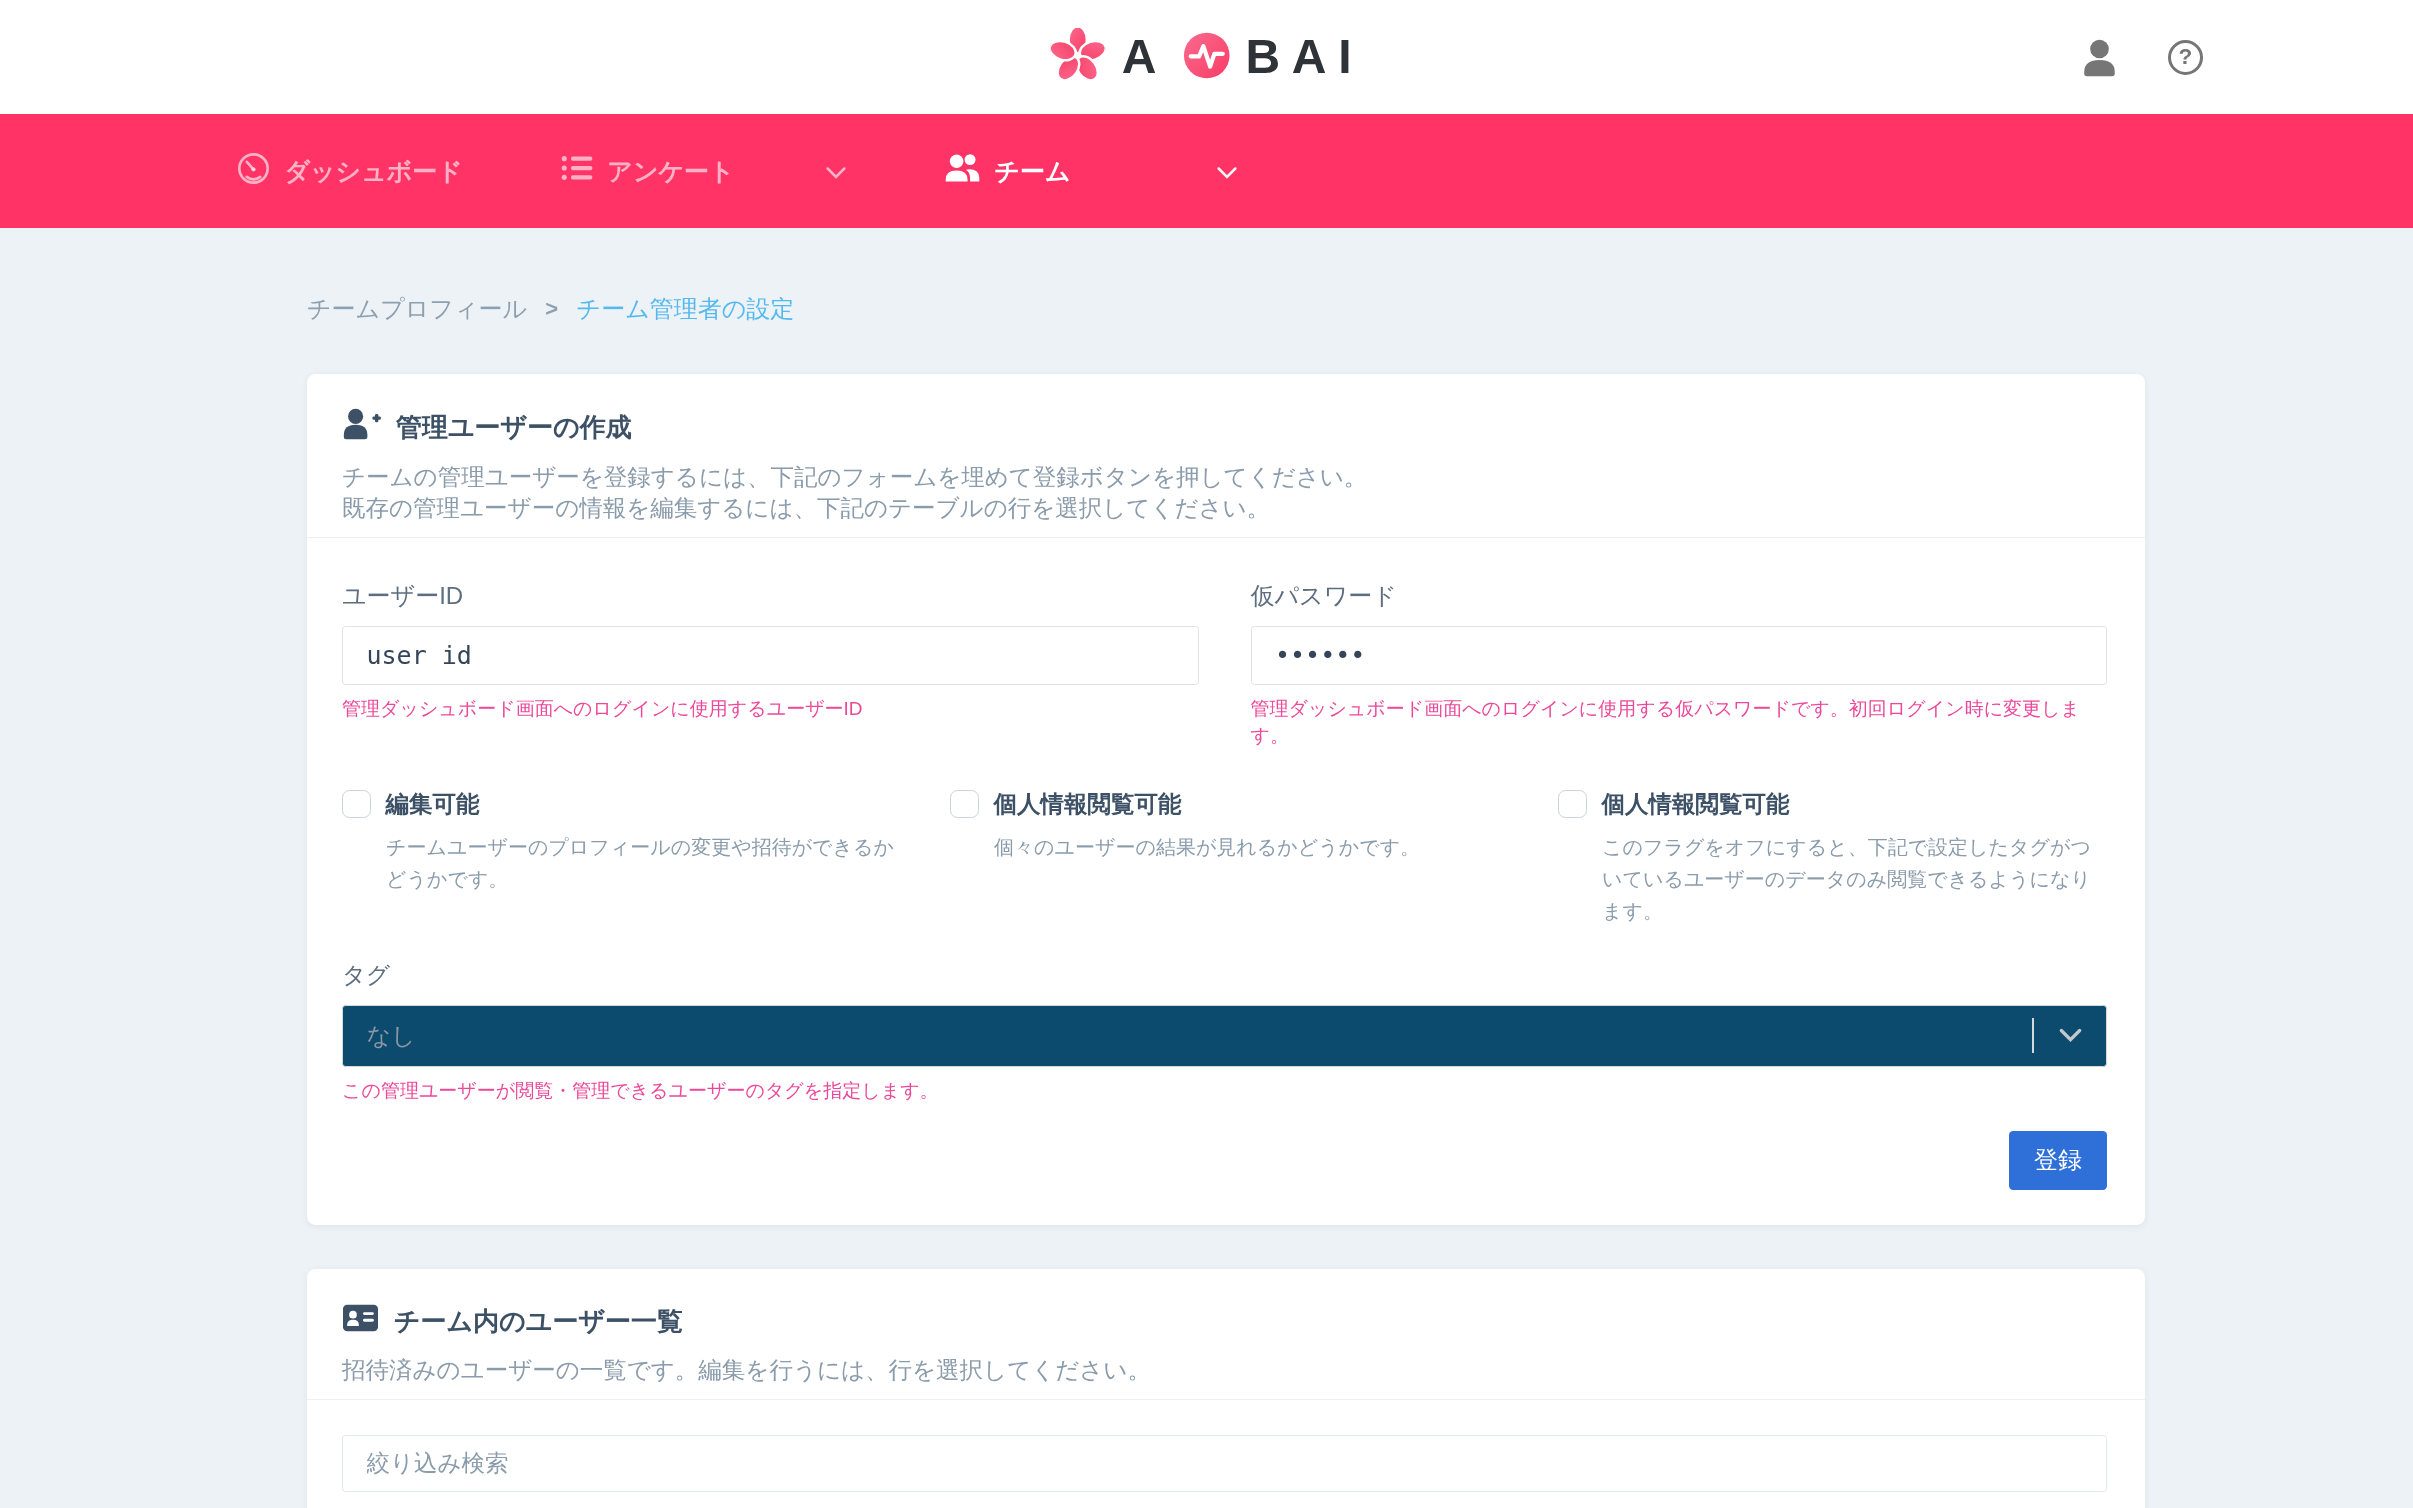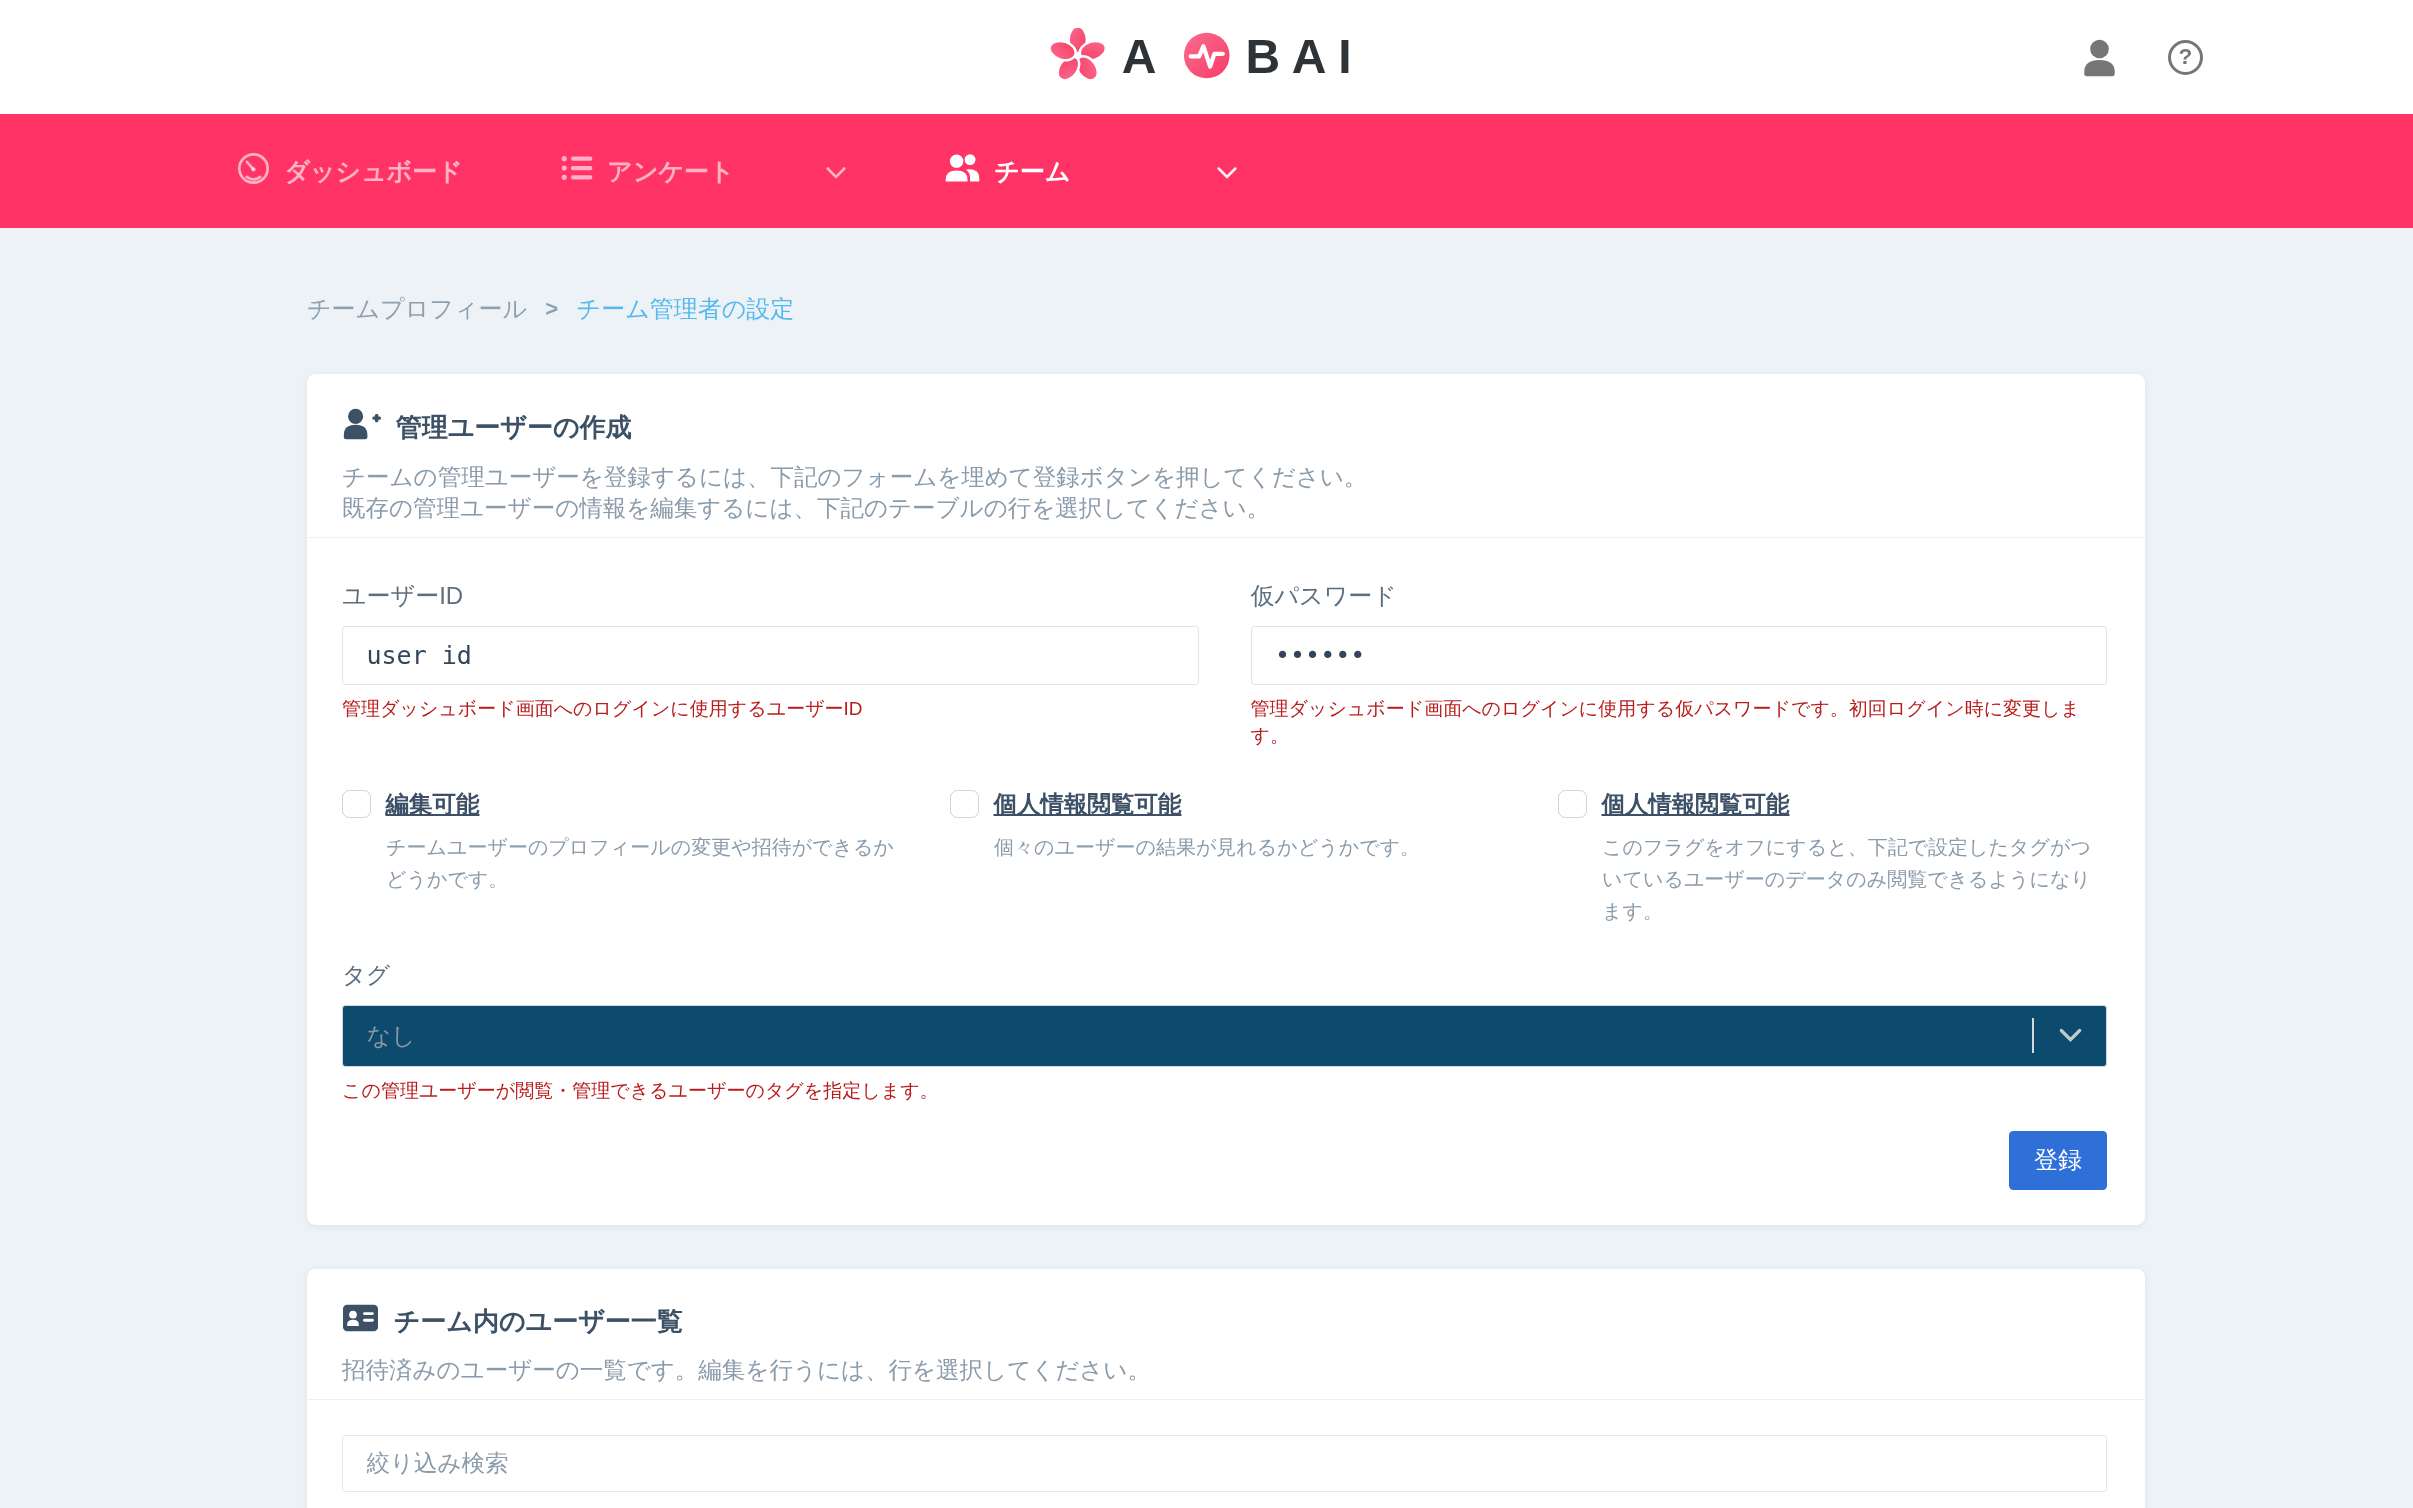--- a/index.html
+++ b/index.html
@@ -77,33 +77,33 @@
   .form-row { display:flex; gap:52px; margin-top:42px; }
   .form-col { flex:1; }
   .field-label { font-size:24px; color:#5d6e7f; }
   .text-input {
     margin-top:13.4px; width:100%; height:59px;
     border:1.7px solid #dfe3e8; border-radius:3.4px; background:#fff;
     padding:0 23.5px; outline:none;
     font-family:"DejaVu Sans Mono","Liberation Mono",monospace;
     font-size:25px; color:#34455a;
   }
-  .field-helper { margin-top:10px; font-size:19px; color:#b91c1c; line-height:27px; }
+  .field-helper { margin-top:10px; font-size:19px; color:#ec4899; line-height:27px; }
 
   .check-row { display:flex; margin-top:39px; }
   .check-col-1 { width:608px; }
   .check-col-2 { width:608px; }
   .check-col-3 { flex:1; }
   .check-head { display:flex; align-items:center; gap:15px; }
   .checkbox {
     appearance:none; -webkit-appearance:none;
     width:28.5px; height:28.5px; border:1.7px solid #ccd3da; border-radius:7.5px;
     background:#fff; cursor:pointer; flex:none;
   }
-  .check-label { font-size:23.5px; font-weight:600; color:#3d5166; cursor:pointer;text-decoration:underline; }
+  .check-label { font-size:23.5px; font-weight:600; color:#3d5166; cursor:pointer; }
   .check-helper {
     margin-top:11.7px; margin-left:44px; padding-right:50px;
     font-size:20px; color:#8a9bab; line-height:32px;
   }
 
   .tag-label { margin-top:32px; font-size:23.5px; color:#5d6e7f; }
   .select-box {
     margin-top:13.4px; height:62px; border:1.7px solid #d4d9de; border-radius:3.4px;
     background:#0c4a6e; display:flex; align-items:center; cursor:pointer;
     padding-left:23.5px;

